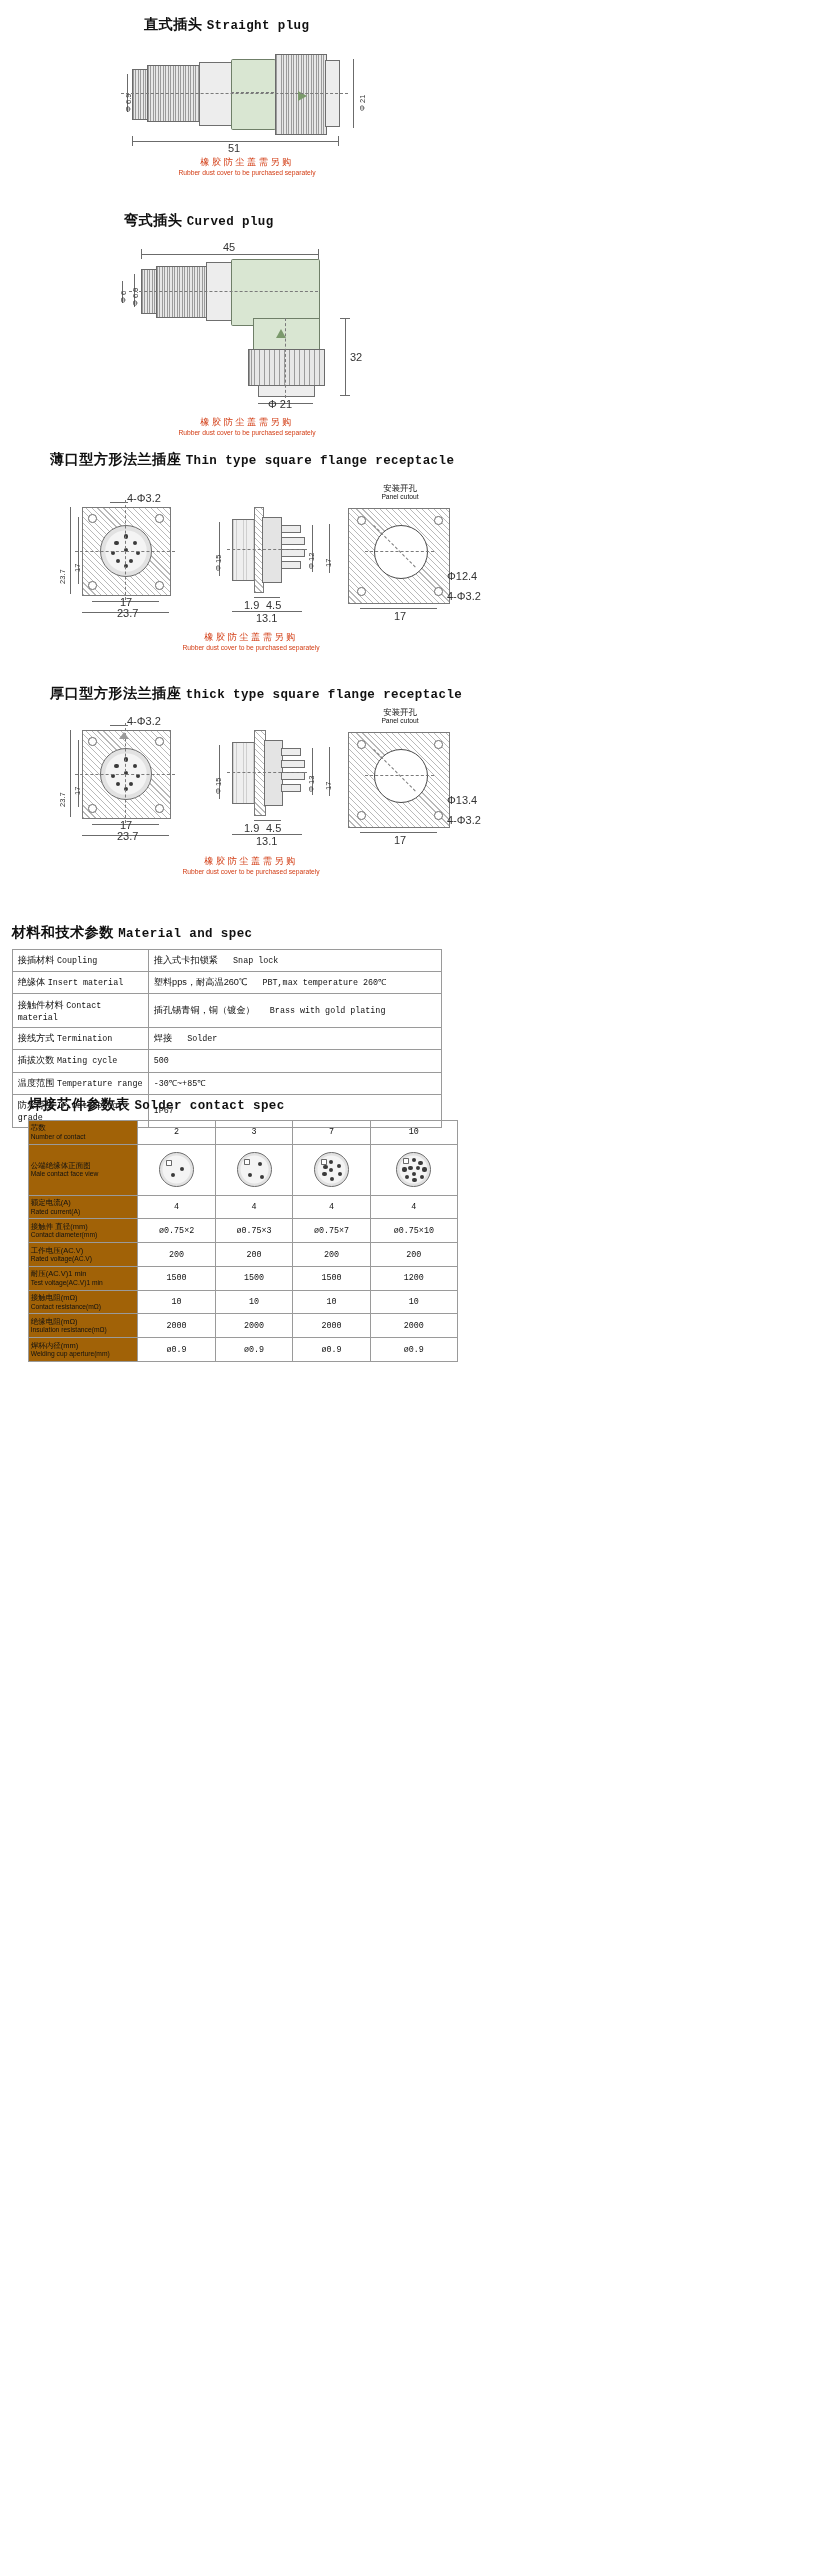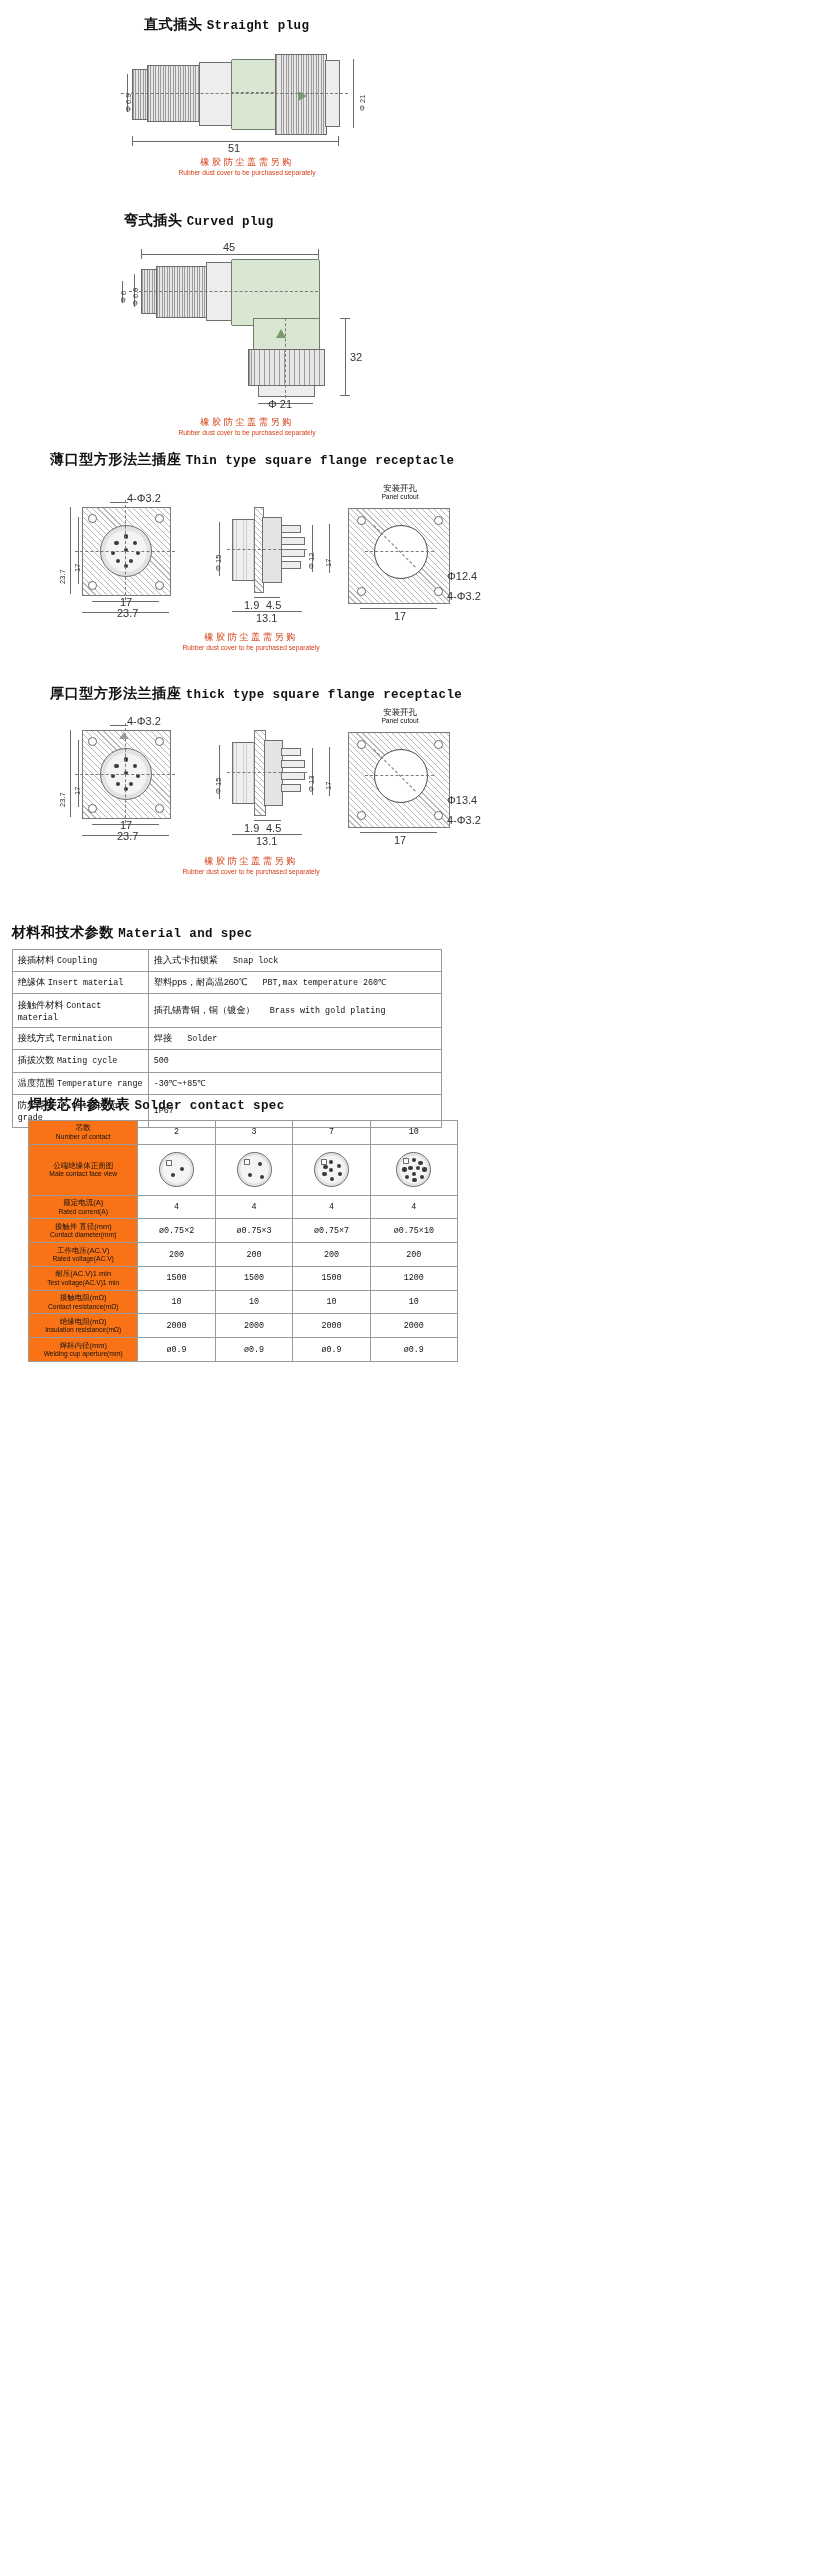--- a/index.html
+++ b/index.html
@@ -46,21 +46,21 @@
   .spec-tbl{width:430px;font-size:9.2px;}
   .spec-tbl td{border:0.8px solid #9a9a9a;padding:4.2px 5px;vertical-align:middle;}
   .spec-tbl td.k{width:125px;}
   .spec-tbl td.k b{font-weight:normal;}
   .spec-tbl td.k .en{font-family:"Liberation Mono",monospace;font-size:8.4px;font-weight:normal;}
   .spec-tbl td.v{font-family:"Liberation Mono",monospace;font-size:8.4px;}
   .spec-tbl td.v .cn{font-family:"Liberation Sans",sans-serif;font-size:9.2px;}
 
   .contact-tbl{width:430px;font-size:8.4px;text-align:center;}
   .contact-tbl td,.contact-tbl th{border:0.8px solid #9a9a9a;padding:2.5px 1.7px;}
-  .contact-tbl .rowhead{background:#f97316;width:105px;text-align:center;line-height:1.25;font-size:7.5px;}
+  .contact-tbl .rowhead{background:#a16207;width:105px;text-align:left;line-height:1.25;font-size:7.5px;}
   .contact-tbl .rowhead .cn{font-size:7.5px;}
   .contact-tbl .rowhead .en{font-size:6.7px;}
   .contact-tbl .val{font-family:"Liberation Mono",monospace;font-size:8.4px;}
   .face-cell{height:45px;}
 
   
   .face{width:33px;height:33px;border-radius:50%;margin:0 auto;
         background:#f4f4f4;border:0.8px solid #6a6a6a;position:relative;
         box-shadow:inset 0 0 0 2.5px #e2e2e2;}
   .pin{position:absolute;width:4.2px;height:4.2px;border-radius:50%;background:#3a3a3a;}

